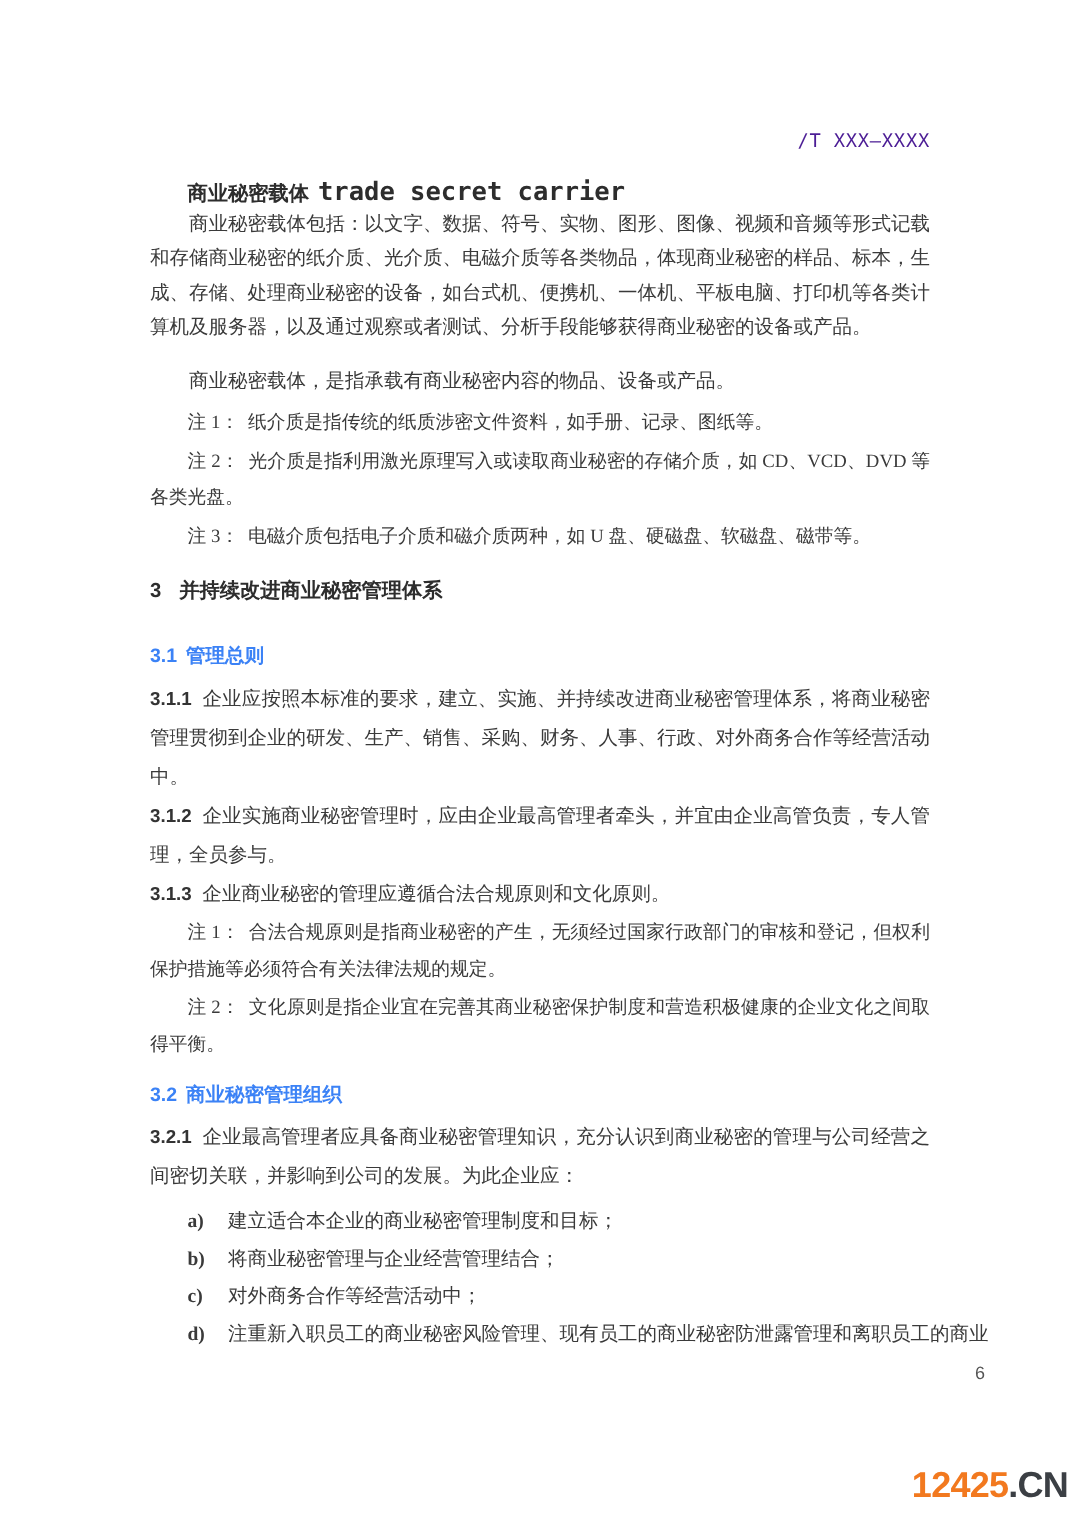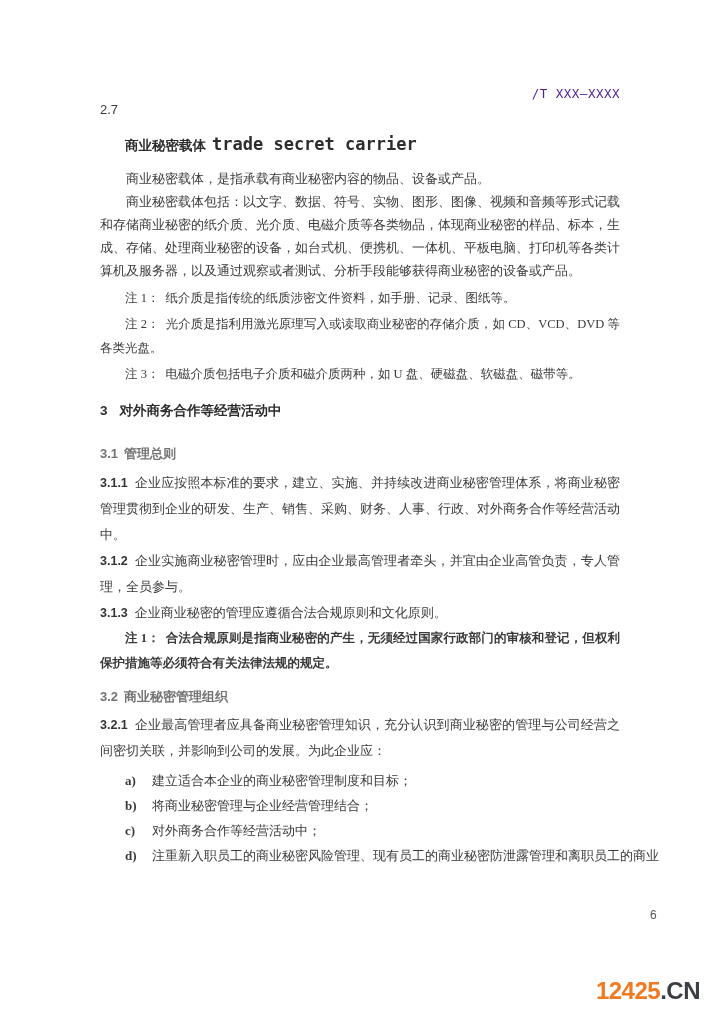--- a/index.html
+++ b/index.html
@@ -71,38 +71,38 @@
     line-height: 18px;
     color: #2d2d2d;
   }
   .sec-heading .num { margin-right: 12px; }
   .sub-heading {
     margin: 25px 0 0 0;
     font-family: "Liberation Sans", "DejaVu Sans", sans-serif;
     font-weight: 700;
     font-size: 13px;
     line-height: 17px;
-    color: #737373;
+    color: #3b82f6;
   }
   .sub-heading .num { margin-right: 6px; font-weight: 600; }
   .clauses31 { margin-top: 8px; }
   .clause {
     margin: 0;
     font-size: 13px;
     line-height: 26px;
     text-align: justify;
   }
   .clause .cnum {
     font-family: "Liberation Sans", "DejaVu Sans", sans-serif;
     font-weight: 600;
     font-size: 12.5px;
     margin-right: 7px;
     color: #333333;
   }
-  .notes31 .note { line-height: 25px; margin-bottom: 0; font-weight: bold; }
+  .notes31 .note { line-height: 25px; margin-bottom: 0; }
   .clause.c314 { margin-top: 1px; }
   .sub-heading.h32 { margin-top: 12px; }
   .clause.c321 { margin-top: 7px; }
   .abc-list { margin-top: 4px; }
   .abc-item {
     display: flex;
     margin: 0 0 0 25px;
     font-size: 13px;
     line-height: 25px;
     white-space: nowrap;
@@ -114,69 +114,69 @@
   }
   .page-num {
     position: absolute;
     left: 650px; top: 908px;
     font-family: "Liberation Sans", "DejaVu Sans", sans-serif;
     font-size: 12px;
     color: #555555;
   }
   .watermark {
     position: absolute;
-    right: 20px; top: 977px;
+    right: 8px; top: 977px;
     font-family: "Liberation Sans", "DejaVu Sans", sans-serif;
     font-weight: 800;
     font-size: 24px;
     letter-spacing: -0.5px;
     line-height: 28px;
     margin-left: 40px;
   }
   .watermark .brand { color: #f2791f; }
   .watermark .tld { color: #3b3f44; }
 </style>
 </head>
 <body>
 
 <div class="content">
 
   <div class="doc-code">/T XXX—XXXX</div>
 
-  <div class="clause-no">2.7</div>
 
   <div class="term-heading">
     <span class="zh">商业秘密载体</span><span class="en">trade secret carrier</span>
   </div>
 
+  <p class="para">商业秘密载体包括：以文字、数据、符号、实物、图形、图像、视频和音频等形式记载和存储商业秘密的纸介质、光介质、电磁介质等各类物品，体现商业秘密的样品、标本，生成、存储、处理商业秘密的设备，如台式机、便携机、一体机、平板电脑、打印机等各类计算机及服务器，以及通过观察或者测试、分析手段能够获得商业秘密的设备或产品。</p>
   <p class="para def">商业秘密载体，是指承载有商业秘密内容的物品、设备或产品。</p>
-  <p class="para">商业秘密载体包括：以文字、数据、符号、实物、图形、图像、视频和音频等形式记载和存储商业秘密的纸介质、光介质、电磁介质等各类物品，体现商业秘密的样品、标本，生成、存储、处理商业秘密的设备，如台式机、便携机、一体机、平板电脑、打印机等各类计算机及服务器，以及通过观察或者测试、分析手段能够获得商业秘密的设备或产品。</p>
 
   <div class="notes27">
     <p class="note"><span class="note-label">注 1：</span><span>纸介质是指传统的纸质涉密文件资料，如手册、记录、图纸等。</span></p>
     <p class="note"><span class="note-label">注 2：</span><span>光介质是指利用激光原理写入或读取商业秘密的存储介质，如 CD、VCD、DVD 等各类光盘。</span></p>
     <p class="note"><span class="note-label">注 3：</span><span>电磁介质包括电子介质和磁介质两种，如 U 盘、硬磁盘、软磁盘、磁带等。</span></p>
   </div>
 
   <div class="sec-heading">
-    <span class="num">3</span><span>对外商务合作等经营活动中</span>
+    <span class="num">3</span><span>并持续改进商业秘密管理体系</span>
   </div>
 
   <div class="sub-heading">
     <span class="num">3.1</span><span>管理总则</span>
   </div>
 
   <div class="clauses31">
     <p class="clause"><span class="cnum">3.1.1</span><span>企业应按照本标准的要求，建立、实施、并持续改进商业秘密管理体系，将商业秘密管理贯彻到企业的研发、生产、销售、采购、财务、人事、行政、对外商务合作等经营活动中。</span></p>
     <p class="clause"><span class="cnum">3.1.2</span><span>企业实施商业秘密管理时，应由企业最高管理者牵头，并宜由企业高管负责，专人管理，全员参与。</span></p>
     <p class="clause"><span class="cnum">3.1.3</span><span>企业商业秘密的管理应遵循合法合规原则和文化原则。</span></p>
   </div>
 
   <div class="notes31">
     <p class="note"><span class="note-label">注 1：</span><span>合法合规原则是指商业秘密的产生，无须经过国家行政部门的审核和登记，但权利保护措施等必须符合有关法律法规的规定。</span></p>
+    <p class="note"><span class="note-label">注 2：</span><span>文化原则是指企业宜在完善其商业秘密保护制度和营造积极健康的企业文化之间取得平衡。</span></p>
   </div>
 
 
   <div class="sub-heading h32">
     <span class="num">3.2</span><span>商业秘密管理组织</span>
   </div>
 
   <p class="clause c321"><span class="cnum">3.2.1</span><span>企业最高管理者应具备商业秘密管理知识，充分认识到商业秘密的管理与公司经营之间密切关联，并影响到公司的发展。为此企业应：</span></p>
 
   <div class="abc-list">

